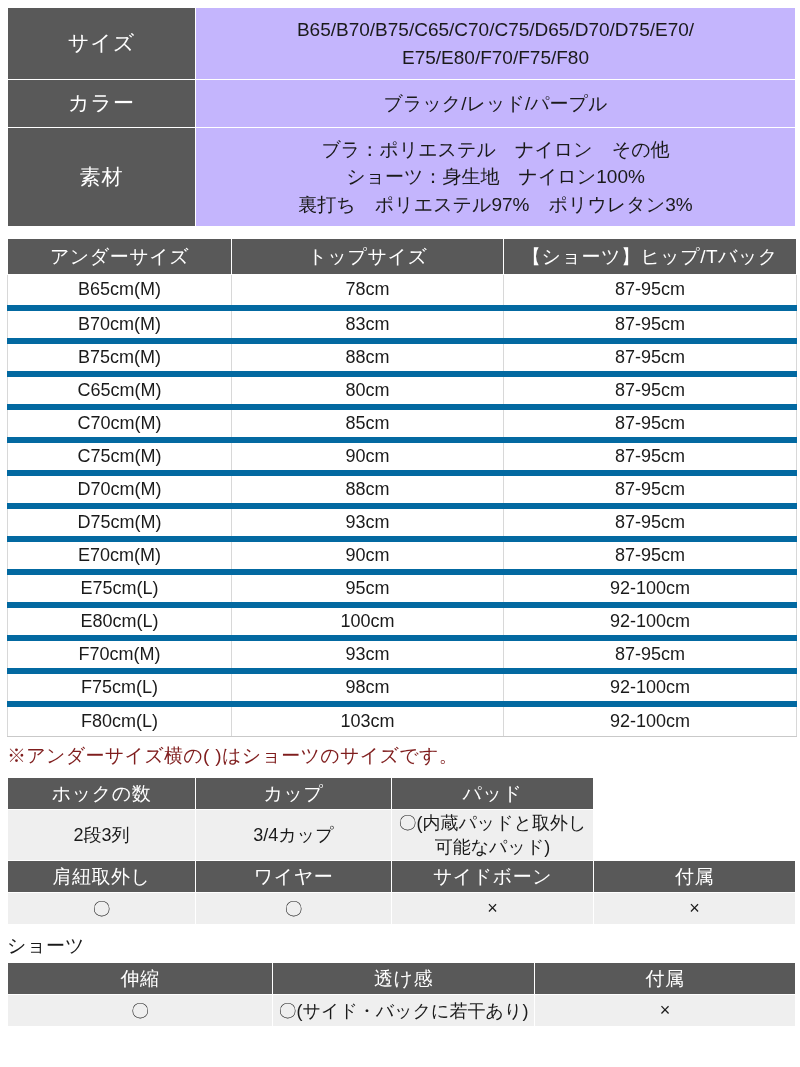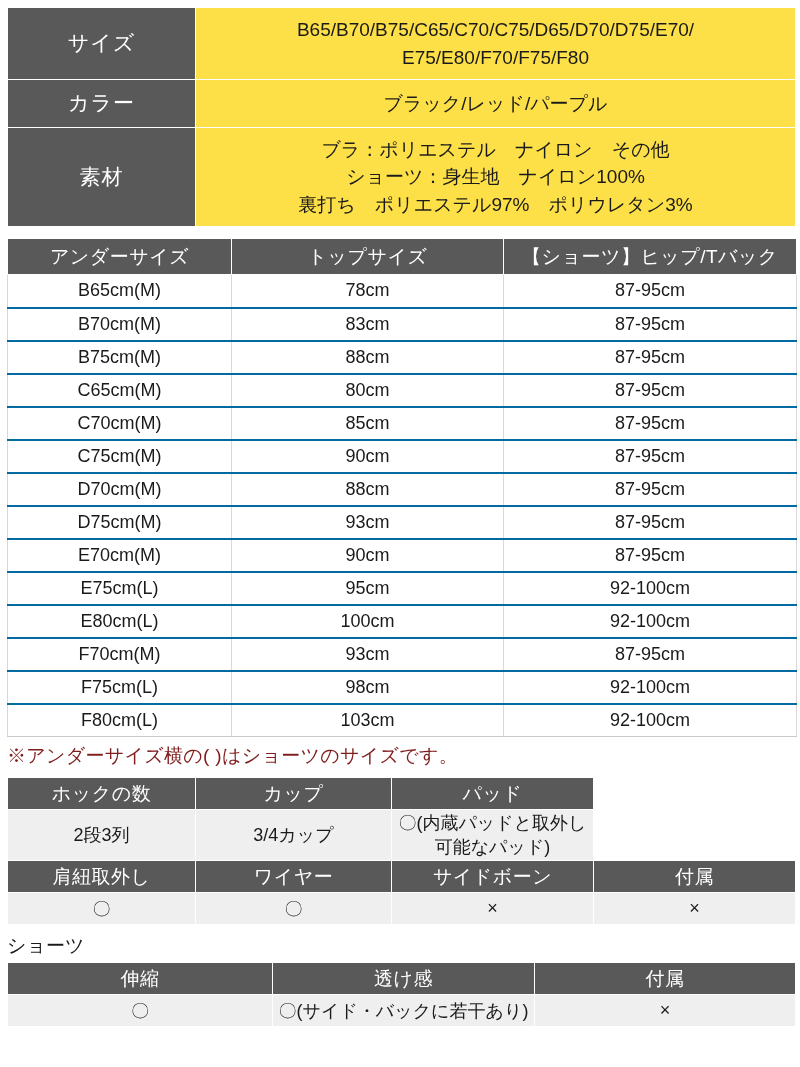--- a/index.html
+++ b/index.html
@@ -36,21 +36,21 @@
     padding: 8px 4px;
   }
   .spec-table .hdr {
     background: #595959;
     color: #ffffff;
     width: 188px;
     font-size: 21px;
     letter-spacing: 1px;
   }
   .spec-table .val {
-    background: #fde047;
+    background: #c4b5fd;
     color: #1a1a1a;
   }
   .spec-table tr.r1 .hdr, .spec-table tr.r1 .val { height: 70px; }
   .spec-table tr.r2 .hdr, .spec-table tr.r2 .val { height: 36px; }
   .spec-table tr.r3 .hdr, .spec-table tr.r3 .val { height: 92px; }
 
   .gap { height: 11px; }
 
   
   .size-table { width: 789px; }
@@ -64,21 +64,21 @@
     border: 1px solid #ffffff;
     text-align: center;
     vertical-align: middle;
   }
   .size-table td {
     font-size: 18px;
     height: 33px;
     text-align: center;
     vertical-align: middle;
     background: #ffffff;
-    border-bottom: 2px solid #0369a1;
+    border-bottom: 6px solid #0369a1;
     border-left: 1px solid #d8d8d8;
     border-right: 1px solid #d8d8d8;
     color: #1a1a1a;
   }
   .size-table tr:last-child td { border-bottom: 1px solid #c9c9c9; }
   .col-under { width: 224px; }
   .col-top { width: 272px; }
   .col-hip { width: 293px; }
 
   .note {

